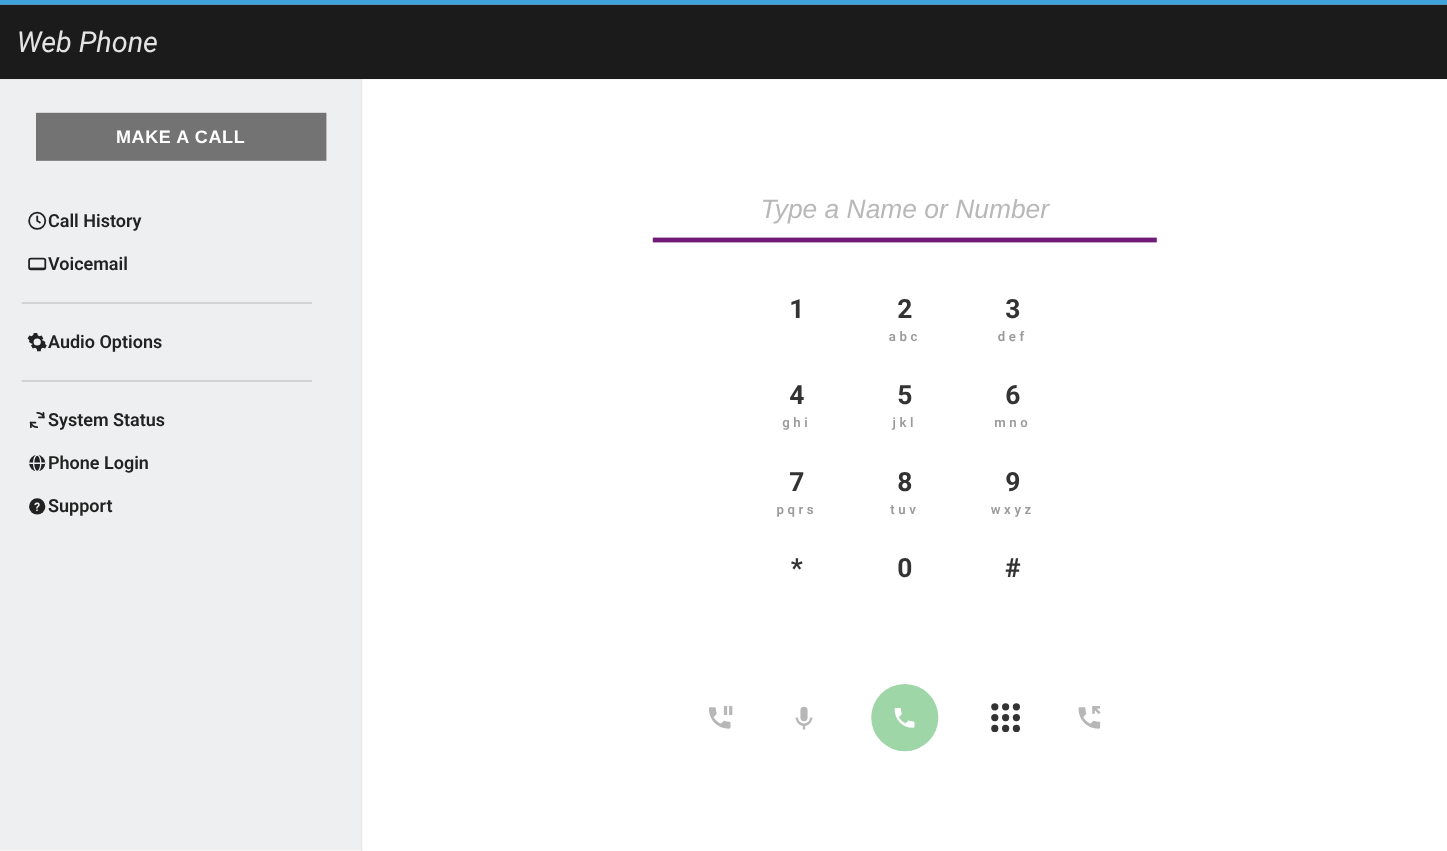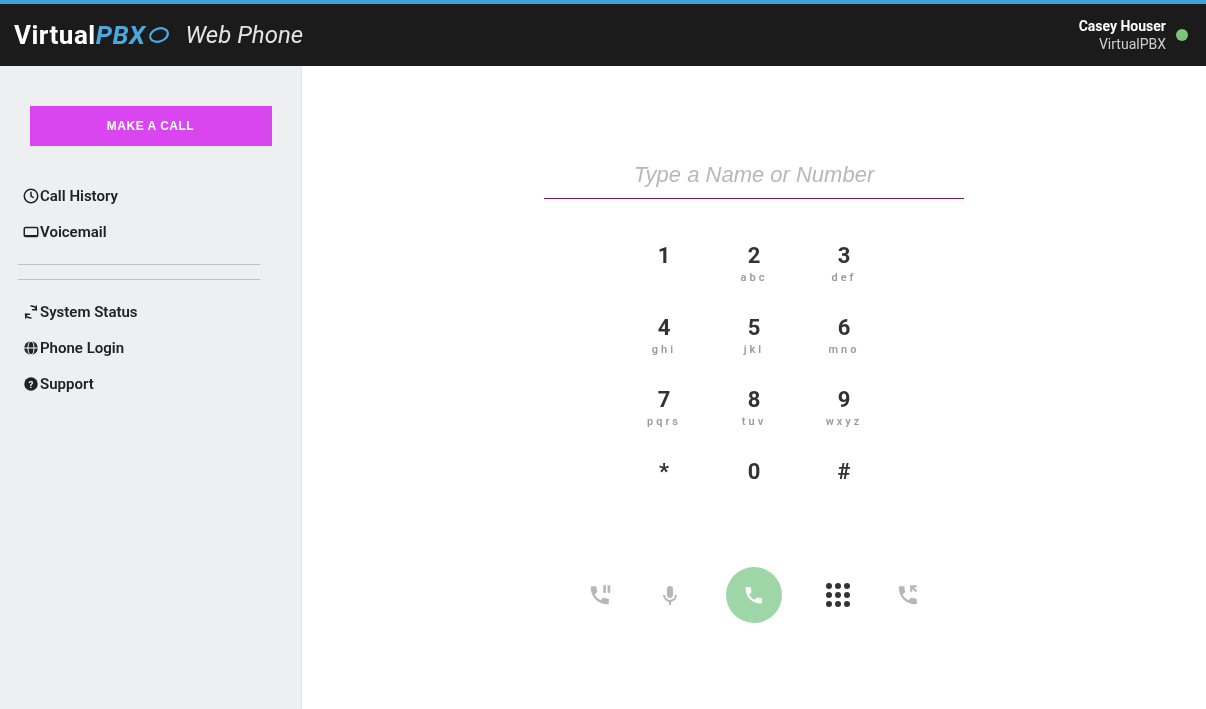--- a/index.html
+++ b/index.html
@@ -28,28 +28,28 @@
   .body { display: flex; height: calc(709px - 66px); }
   .sidebar {
     width: 302px;
     background: #eeeff0;
     padding: 28px 18px 18px 18px;
     border-right: 1px solid #e4e5e6;
   }
   .make-call-btn {
     width: 242px;
     height: 40px;
-    background: #d946ef;
+    background: #737373;
     color: #fff;
     border: none;
-    font-size: 12px;
+    font-size: 15px;
     font-weight: 700;
     letter-spacing: 0.5px;
     cursor: pointer;
-    margin: 12px auto 32px auto;
+    margin: 0 auto 32px auto;
     display: block;
   }
   .nav-group { margin-bottom: 14px; }
   .nav-item {
     display: flex;
     align-items: center;
     gap: 0;
     padding: 9px 4px;
     color: #222;
     font-size: 15px;
@@ -66,21 +66,21 @@
     top: 90px;
     transform: translateX(-50%);
     width: 420px;
     display: flex;
     flex-direction: column;
     align-items: center;
   }
   .dial-input {
     width: 100%;
     border: none;
-    border-bottom: 1px solid #701a75;
+    border-bottom: 4px solid #701a75;
     font-size: 22px;
     font-style: italic;
     color: #555;
     text-align: center;
     padding: 6px 0 10px 0;
     outline: none;
     background: transparent;
   }
   .dial-input::placeholder { color: #b8b8b8; }
   .keypad {
@@ -135,35 +135,21 @@
   }
   .dialpad-icon-dots span { width: 6px; height: 6px; border-radius: 50%; background: #333; display: block; }
 </style>
 </head>
 <body>
 
 <div class="topbar-accent"></div>
 
 <header class="header">
   <div class="header-left">
-    <div class="logo">
-      <span class="virtual">Virtual</span>
-        <span class="pbx">PBX</span>
-      <svg class="swoosh" viewBox="0 0 24 24">
-          <ellipse cx="12" cy="12" rx="10" ry="7" fill="none" stroke="#4aa8df" stroke-width="2.5" transform="rotate(-20 12 12)"></ellipse>
-        </svg>
-    </div>
     <div class="subtitle">Web Phone</div>
-  </div>
-  <div class="header-right">
-    <div class="user-block">
-      <div class="user-name">Casey Houser</div>
-      <div class="user-company">VirtualPBX</div>
-    </div>
-    <div class="presence-dot"></div>
   </div>
 </header>
 
 <div class="body">
   <aside class="sidebar">
     <button class="make-call-btn">MAKE A CALL</button>
 
     <div class="nav-group">
       <div class="nav-item">
         <svg class="nav-icon" viewBox="0 0 24 24">
@@ -177,20 +163,26 @@
             <rect x="3" y="6" width="18" height="12" rx="2" fill="none" stroke="currentColor" stroke-width="2"></rect>
             <rect x="3" y="16" width="18" height="2" fill="currentColor"></rect>
           </svg>
         <span>Voicemail</span>
       </div>
     </div>
 
     <hr class="divider">
 
     <div class="nav-group">
+      <div class="nav-item">
+        <svg class="nav-icon" viewBox="0 0 24 24">
+            <path d="M12 8a4 4 0 100 8 4 4 0 000-8zm9 4a9 9 0 01-.3 2.3l2 1.6-2 3.4-2.4-.8a9 9 0 01-2 1.2l-.4 2.5h-4l-.4-2.5a9 9 0 01-2-1.2l-2.4.8-2-3.4 2-1.6A9 9 0 013 12a9 9 0 01.3-2.3l-2-1.6 2-3.4 2.4.8a9 9 0 012-1.2L8.1 2h4l.4 2.5a9 9 0 012 1.2l2.4-.8 2 3.4-2 1.6A9 9 0 0121 12z" fill="currentColor"></path>
+          </svg>
+        <span>Audio Options</span>
+      </div>
     </div>
 
     <hr class="divider">
 
     <div class="nav-group">
       <div class="nav-item">
         <svg class="nav-icon" viewBox="0 0 24 24">
             <path d="M12 4a8 8 0 017.4 5M12 20a8 8 0 01-7.4-5" fill="none" stroke="currentColor" stroke-width="2" stroke-linecap="round"></path>
             <path d="M19 4v5h-5M5 20v-5h5" fill="none" stroke="currentColor" stroke-width="2" stroke-linecap="round"></path>
           </svg>

